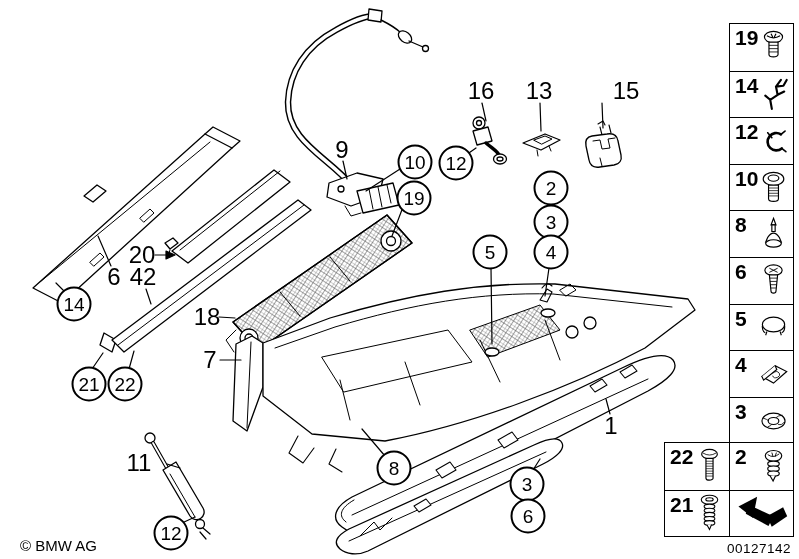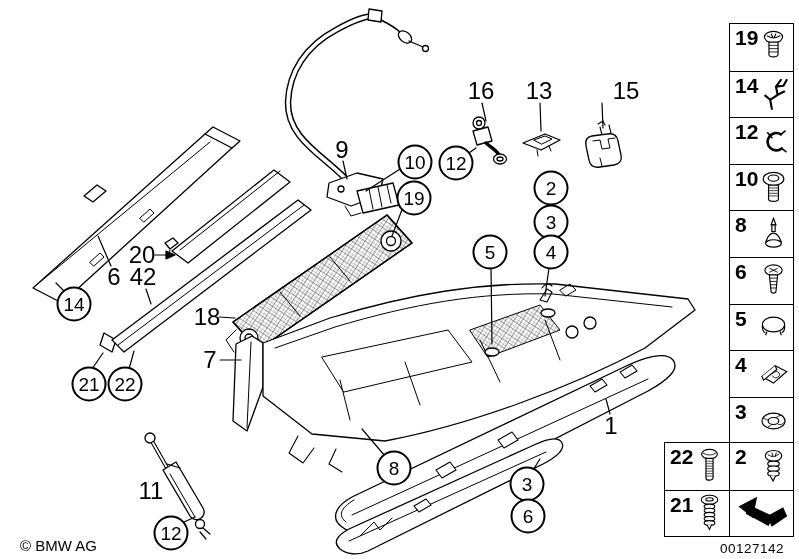--- a/index.html
+++ b/index.html
@@ -15,21 +15,21 @@
   .legend-cell{position:relative;box-sizing:border-box;}
   .legend-cell .num{position:absolute;top:2px;left:5px;font-size:21px;font-weight:bold;}
   .legend-cell .ic{position:absolute;right:3px;top:50%;transform:translateY(-50%);}
   .legend-cell .ic.center{right:50%;transform:translate(50%,-50%);}
   #grid-box{display:flex;flex-wrap:wrap;}
   #grid-box .legend-cell{width:50%;}
   #grid-box .legend-cell.bl{border-left:1.3px solid #000;}
   #grid-box .legend-cell.bt{border-top:1.3px solid #000;}
   #col-box .legend-cell + .legend-cell{border-top:1.3px solid #000;}
   #copyright{position:absolute;left:20px;top:537px;font-size:15px;z-index:5;}
-  #diagram-number{position:absolute;right:15px;top:541px;font-size:13.5px;letter-spacing:.5px;z-index:5;}
+  #diagram-number{position:absolute;right:8px;top:541px;font-size:13.5px;letter-spacing:.5px;z-index:5;}
 </style>
 </head>
 <body>
 
 <div id="stage">
 
   <svg width="0" height="0" style="position:absolute" aria-hidden="true">
     <defs>
       <g id="sympack" stroke="#000" fill="none" stroke-width="1.4" stroke-linecap="round" stroke-linejoin="round"></g>
       <symbol id="sym-pan-head-screw" viewBox="0 0 40 44">
@@ -282,21 +282,21 @@
   <div id="callouts">
       <div class="co plain" style="left: 342px; top: 150px;">9</div>
       <div class="co plain" style="left: 481px; top: 91px;">16</div>
       <div class="co plain" style="left: 539px; top: 91px;">13</div>
       <div class="co plain" style="left: 626px; top: 91px;">15</div>
       <div class="co plain" style="left: 142px; top: 255px;">20</div>
       <div class="co plain" style="left: 114px; top: 277px;">6</div>
       <div class="co plain" style="left: 143px; top: 277px;">42</div>
       <div class="co plain" style="left: 207px; top: 317px;">18</div>
       <div class="co plain" style="left: 210px; top: 360px;">7</div>
-      <div class="co plain" style="left: 151px; top: 463px; margin-top: 28px;">11</div>
+      <div class="co plain" style="left: 139px; top: 463px;">11</div>
       <div class="co plain" style="left: 611px; top: 426px;">1</div>
       <div class="co circled" style="left: 74px; top: 304px;">14</div>
       <div class="co circled" style="left: 89px; top: 384px;">21</div>
       <div class="co circled" style="left: 125px; top: 384px;">22</div>
       <div class="co circled" style="left: 415px; top: 162px;">10</div>
       <div class="co circled" style="left: 456px; top: 163px;">12</div>
       <div class="co circled" style="left: 414px; top: 198px;">19</div>
       <div class="co circled" style="left: 551px; top: 188px;">2</div>
       <div class="co circled" style="left: 551px; top: 222px;">3</div>
       <div class="co circled" style="left: 551px; top: 252px;">4</div>

